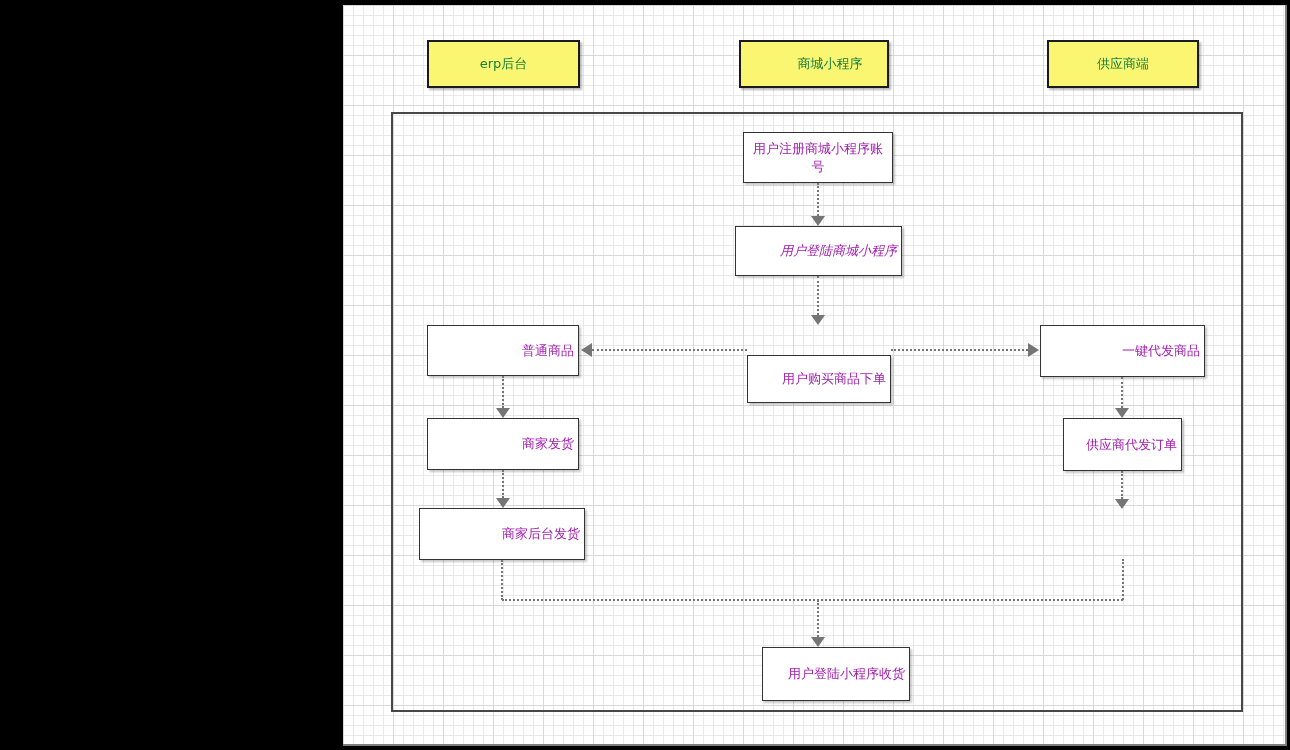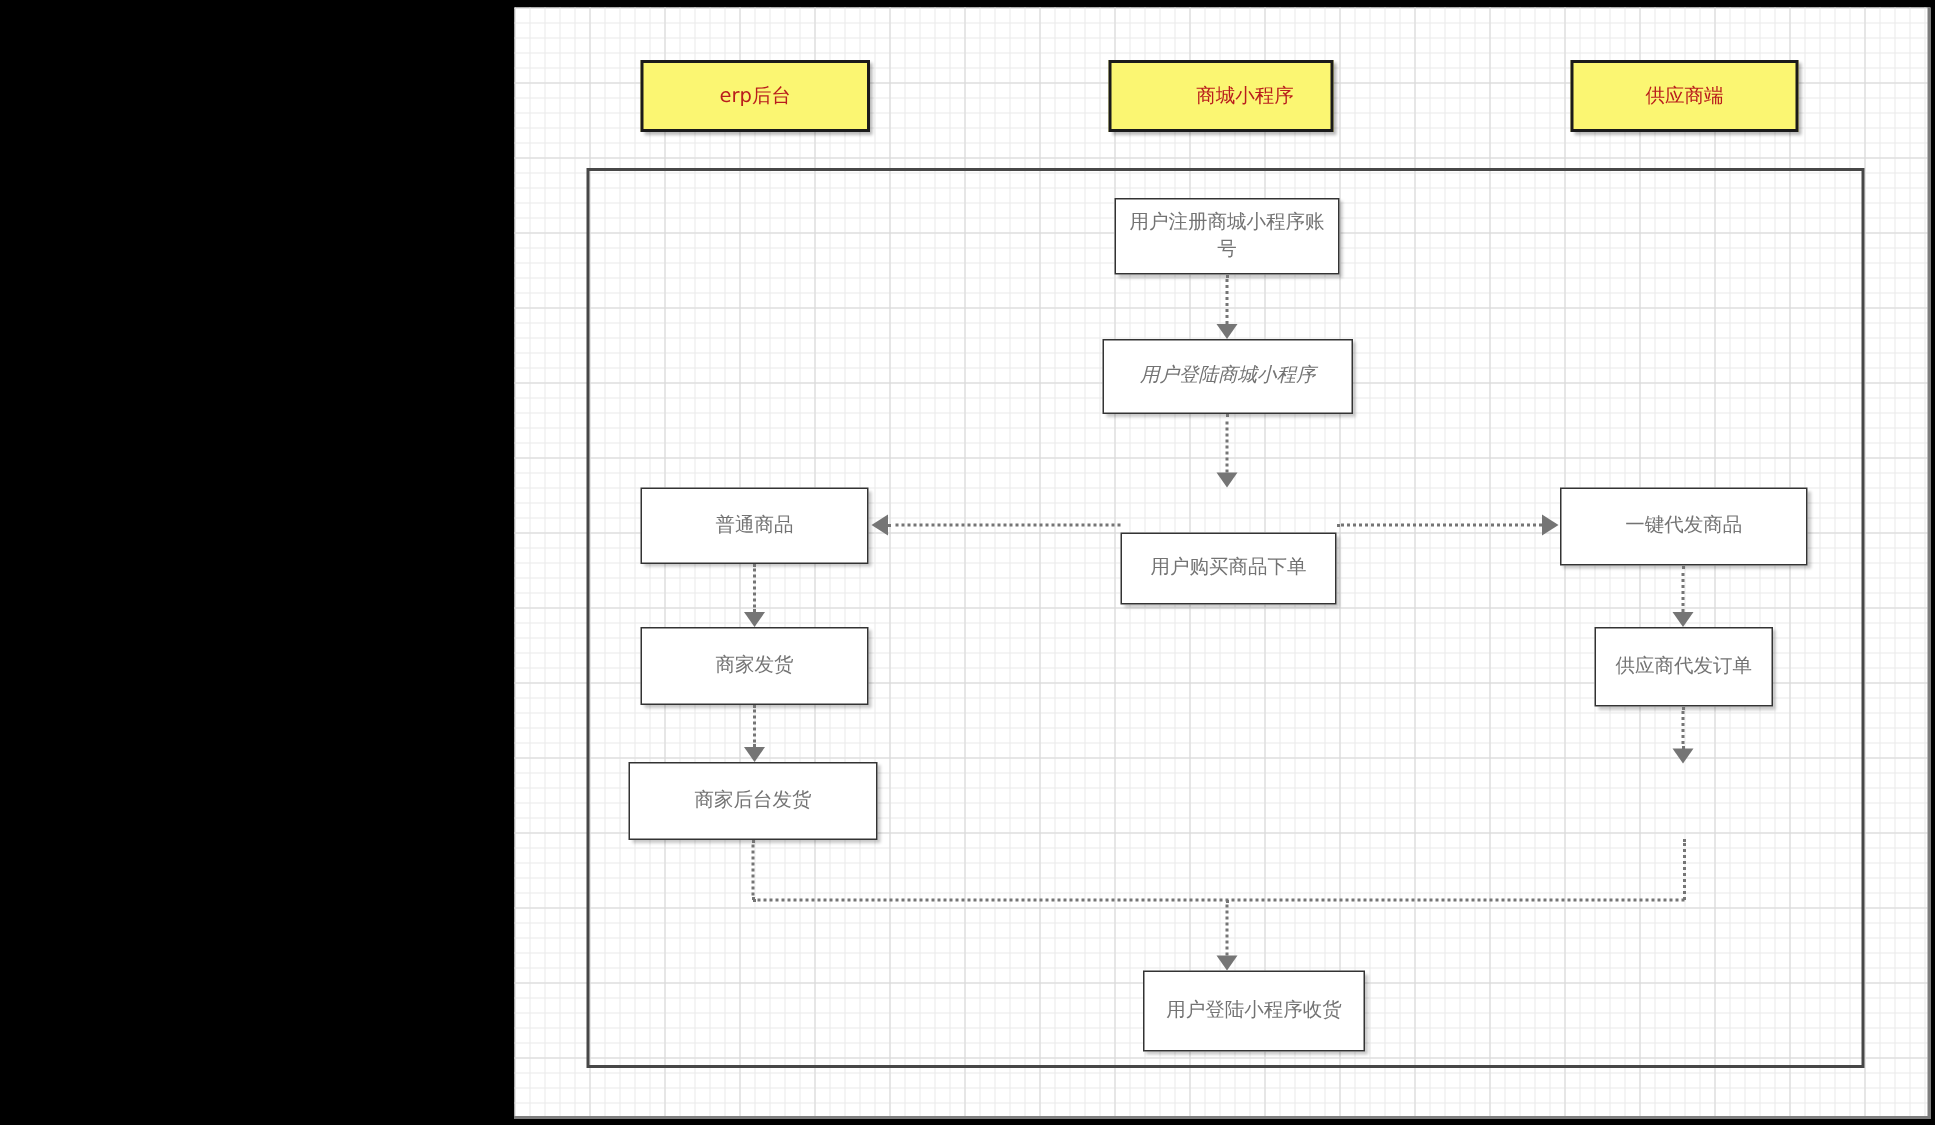--- a/index.html
+++ b/index.html
@@ -16,27 +16,27 @@
     background-size:50px 50px,50px 50px,10px 10px,10px 10px;
     border-right:2px solid #7e7e7e;
     border-bottom:2px solid #7e7e7e;
   }
   #diagram-layer{position:absolute;left:0;top:0;width:1290px;height:750px;}
   .container-rect{
     position:absolute;border:2px solid #474747;background:transparent;
   }
   .lane{
     position:absolute;display:flex;align-items:center;justify-content:center;
-    text-align:center;font-size:13px;color:#b91c1c;
+    text-align:center;font-size:13px;color:#15803d;
     border:2px solid #1a1a1a;box-shadow:2px 2px 2px rgba(0,0,0,0.28);
     box-sizing:border-box;
   }
   .node{
-    position:absolute;display:flex;align-items:center;justify-content:center;
-    text-align:center;font-size:13px;color:#737373;line-height:1.35;
+    position:absolute;display:flex;align-items:center;justify-content:flex-end;
+    text-align:center;font-size:13px;color:#a21caf;line-height:1.35;
     background:#ffffff;border:1.5px solid #333333;
     box-shadow:2px 2px 2px rgba(0,0,0,0.22);
     box-sizing:border-box;padding:12px 4px;
   }
   .seg-h{position:absolute;height:0;border-top:2px dotted #757575;}
   .seg-v{position:absolute;width:0;border-left:2px dotted #757575;}
   .arrow{position:absolute;width:0;height:0;}
   .arrow.down{border-left:7px solid transparent;border-right:7px solid transparent;border-top:10px solid #757575;}
   .arrow.left{border-top:7px solid transparent;border-bottom:7px solid transparent;border-right:11px solid #757575;}
   .arrow.right{border-top:7px solid transparent;border-bottom:7px solid transparent;border-left:11px solid #757575;}

